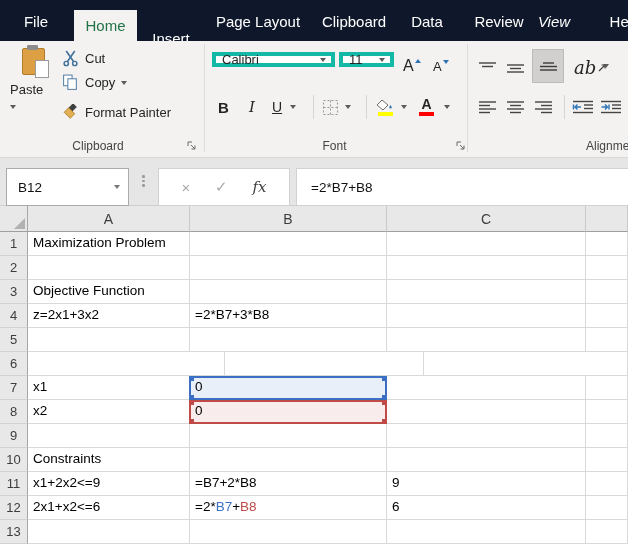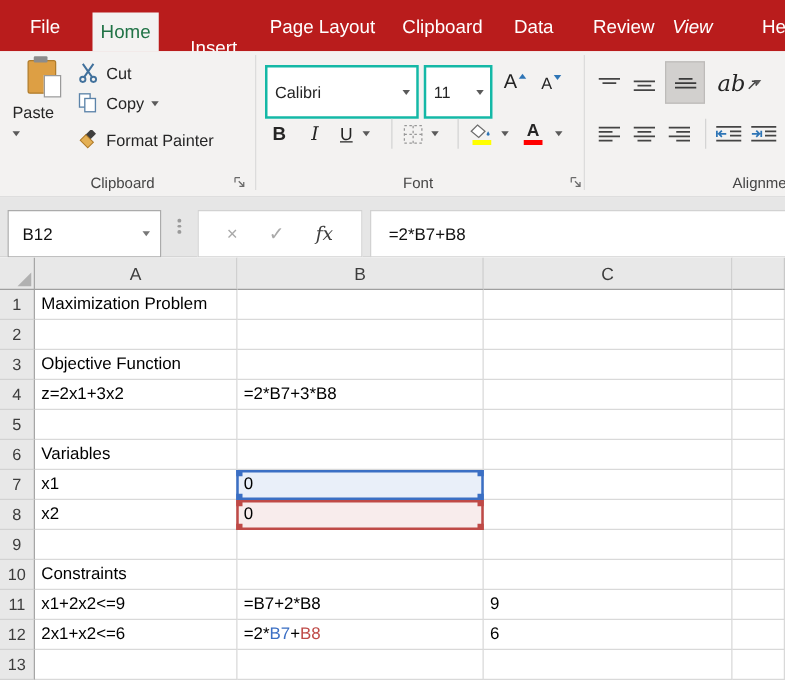--- a/index.html
+++ b/index.html
@@ -1,19 +1,19 @@
 <!DOCTYPE html>
 <html><head>
 <meta charset="utf-8">
 <style>
   html,body{margin:0;padding:0;}
   body{width:628px;height:545px;position:relative;overflow:hidden;background:#fff;
        font-family:"Liberation Sans",sans-serif;-webkit-font-smoothing:antialiased;}
   
-  .tabbar{position:absolute;top:0;left:0;width:628px;height:41px;background:#b91c1c;}
+  .tabbar{position:absolute;top:0;left:0;width:628px;height:41px;background:#0f172a;}
   .tab{position:absolute;top:0;height:41px;line-height:43px;color:#fff;font-size:15px;
        text-align:center;white-space:nowrap;cursor:default;}
   .tab.active{top:10px;height:31px;line-height:31px;background:#f3f2f1;color:#217346;}
   
   .ribbon{position:absolute;top:41px;left:0;width:628px;height:117px;background:#f3f2f1;
           border-bottom:1px solid #d8d8d8;box-sizing:border-box;font-size:13px;color:#252525;}
   .vsep{position:absolute;top:3px;height:108px;width:1px;background:#dcdcdc;}
   .msep{position:absolute;width:1px;height:24px;background:#d4d4d4;}
   .grp-label{position:absolute;top:98px;font-size:12px;color:#454545;text-align:center;white-space:nowrap;}
   .launcher{position:absolute;top:99px;width:12px;height:12px;}
@@ -21,21 +21,21 @@
          border-right:3.5px solid transparent;border-top:4px solid #5a5a5a;vertical-align:middle;}
   .rrow{position:absolute;display:flex;align-items:center;gap:6px;white-space:nowrap;}
   
   .paste{position:absolute;left:10px;top:5px;width:46px;text-align:left;}
   .pb-board{width:21px;height:25px;background:#dd9f44;border:1px solid #b07c2b;border-radius:2px;
             margin:2px auto 0;position:relative;}
   .pb-clip{position:absolute;top:-4px;left:4px;width:11px;height:5px;background:#8c8c8c;border-radius:1px;}
   .pb-page{position:absolute;right:-5px;bottom:-4px;width:12px;height:16px;background:#fff;border:1px solid #9a9a9a;}
   .paste-label{margin-top:7px;font-size:13px;}
   
-  .combo{position:absolute;height:43px;background:#fff;border:2px solid #14b8a6;box-sizing:border-box;
+  .combo{position:absolute;height:15px;background:#fff;border:4px solid #14b8a6;box-sizing:border-box;
          display:flex;align-items:center;padding-left:6px;font-size:13px;text-align:center;}
   .combo .caret{position:absolute;right:5px;}
   .fbtn{position:absolute;top:53px;height:26px;display:flex;align-items:center;}
   .icon16{width:17px;height:17px;display:block;}
   .colorbar{width:15px;height:4px;margin-top:1px;}
   
   .selbox{position:absolute;left:532px;top:8px;width:32px;height:34px;background:#d2d0ce;
           border:1px solid #bdbbb9;box-sizing:border-box;display:flex;align-items:center;justify-content:center;}
   
   .fstrip{position:absolute;top:158px;left:0;width:628px;height:48px;background:#e6e6e6;
@@ -70,21 +70,21 @@
             border:2px solid;pointer-events:none;}
   .hdl{position:absolute;width:5px;height:5px;}
   .hdl.tl{left:-2px;top:-2px;}.hdl.tr{right:-2px;top:-2px;}
   .hdl.bl{left:-2px;bottom:-2px;}.hdl.br{right:-2px;bottom:-2px;}
 </style>
 </head>
 <body>
 
 <div class="tabbar">
     <div class="tab" style="left: 14px; width: 44px;">File</div>
-    <div class="tab active" style="left: 74px; width: 53px;">Home</div>
+    <div class="tab active" style="left: 74px; width: 63px;">Home</div>
     <div class="tab" style="left: 140px; width: 62px; margin-top: 17px;">Insert</div>
     <div class="tab" style="left: 208px; width: 100px;">Page Layout</div>
     <div class="tab" style="left: 314px; width: 80px;">Clipboard</div>
     <div class="tab" style="left: 464px; width: 70px;">Review</div>
     <div class="tab" style="left: 400px; width: 54px;">Data</div>
     <div class="tab" style="left: 530px; width: 48px; font-style: italic;">View</div>
     <div class="tab" style="left: 596px; width: 58px;">Help</div>
   </div>
 
 <div class="ribbon">
@@ -336,21 +336,20 @@
       </div>
       <div class="g-row">
         <div class="g-rowhead">5</div>
         <div class="g-cell w-A"></div>
         <div class="g-cell w-B"></div>
         <div class="g-cell w-C"></div>
         <div class="g-cell w-D"></div>
       </div>
       <div class="g-row">
         <div class="g-rowhead">6</div>
-        <div class="g-cell w-A">Variables</div>
         <div class="g-cell w-B"></div>
         <div class="g-cell w-C"></div>
         <div class="g-cell w-D"></div>
       </div>
       <div class="g-row">
         <div class="g-rowhead">7</div>
         <div class="g-cell w-A">x1</div>
         <div class="g-cell w-B" style="background: rgb(233, 239, 249);">0</div>
         <div class="g-cell w-C"></div>
         <div class="g-cell w-D"></div>

